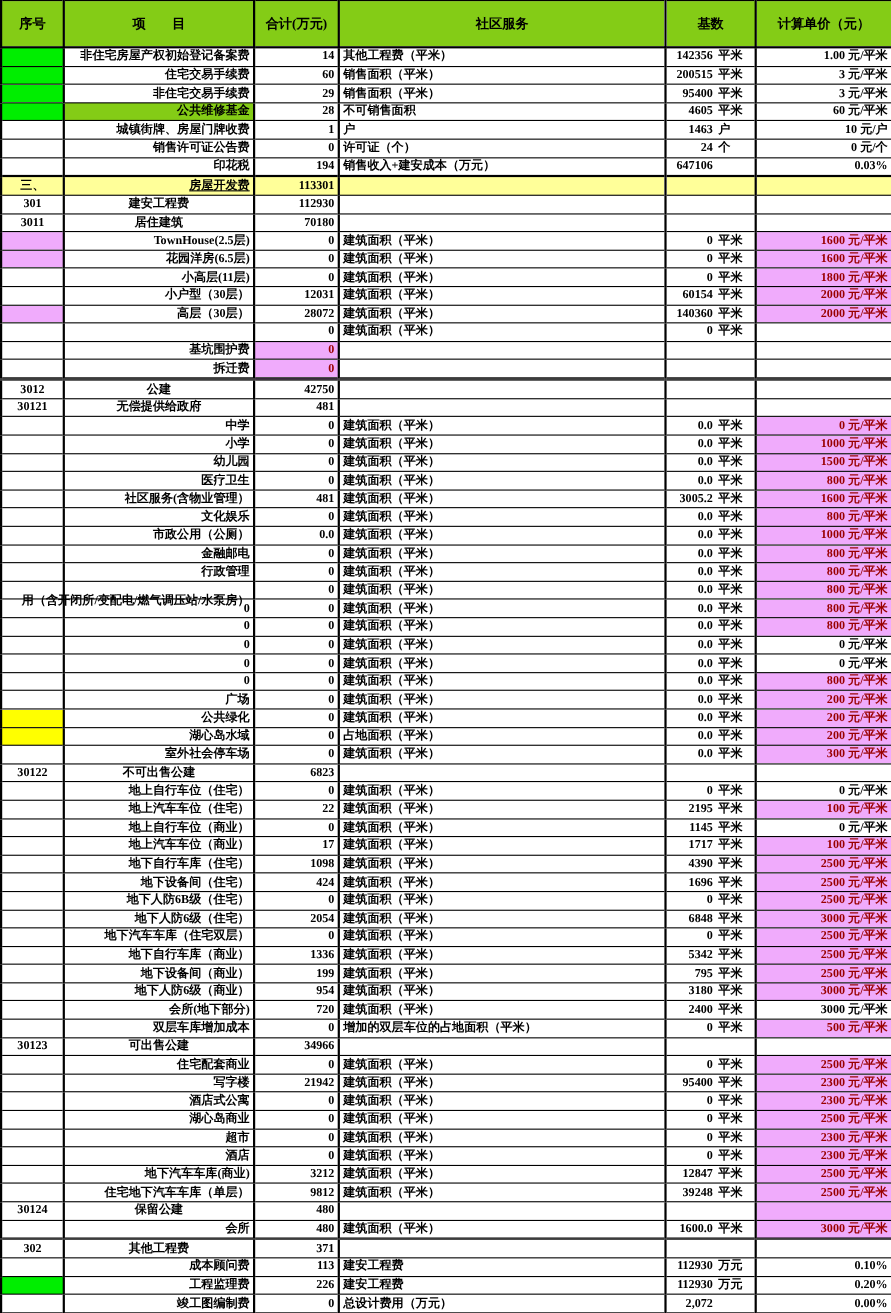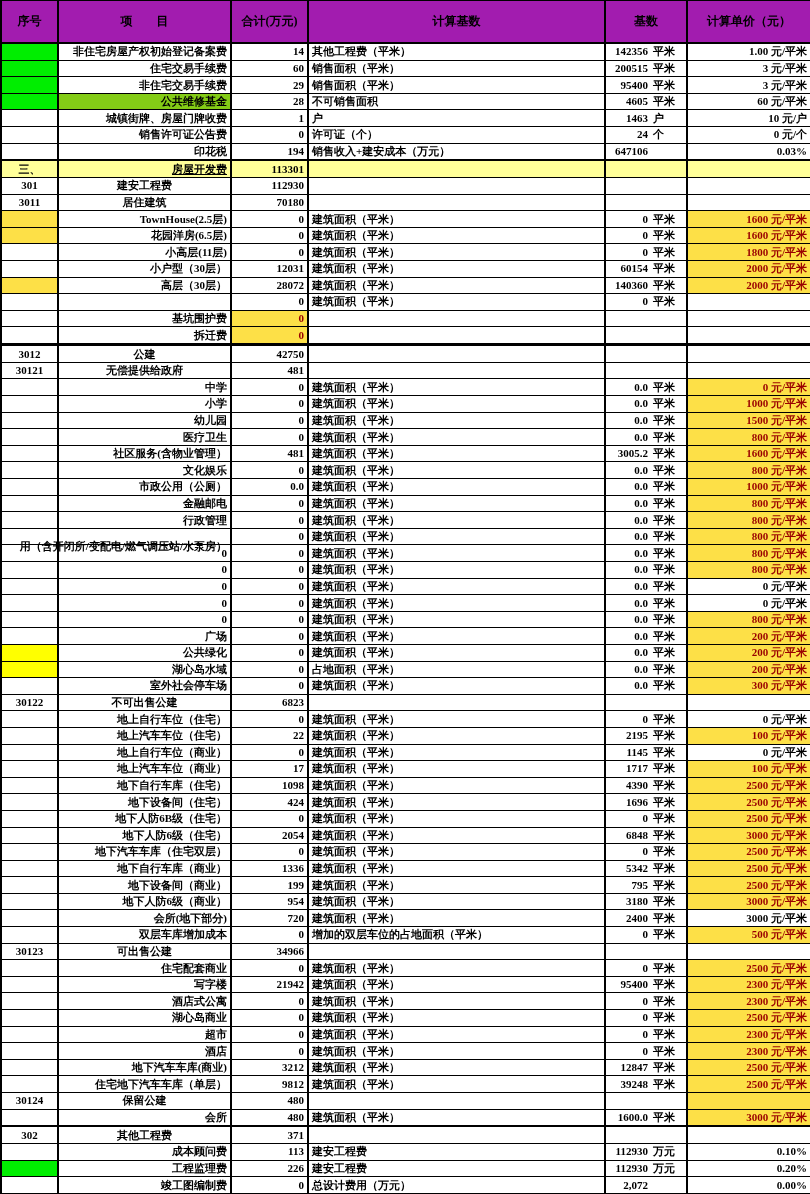--- a/index.html
+++ b/index.html
@@ -17,35 +17,35 @@
     border:1px solid #000;
     border-left-width:2px;border-right-width:2px;
     padding:0 3px;
     white-space:nowrap;
     overflow:hidden;
     line-height:13px;
     vertical-align:middle;
   }
   .sheet thead th{
     height:41px;
-    background:#a21caf;
+    background:#84cc16;
     font-size:12px;
     text-align:center;
     border-bottom-width:2px;
   }
   td.cell-seq{text-align:center;}
   td.cell-item{text-align:right;}
   td.cell-total{text-align:right;}
   td.cell-calc{text-align:left;}
   td.cell-base{text-align:right;}
   td.cell-price{text-align:right;}
   td.align-center{text-align:center;}
   td.align-left{text-align:right;text-decoration:underline;}
   .bg-green{background:#00ee00;}
-  .bg-red{background:#fde047;}
+  .bg-red{background:#f0abfc;}
   .bg-pink{background:#84cc16;}
   .bg-yellow{background:#ffff00;}
   .bg-rowyellow{background:#ffff99;}
   .txt-darkred{color:#990000;}
   .unit{display:inline-block;min-width:30px;text-align:left;margin-left:5px;}
   td.ov-cell{position:relative;overflow:visible;}
   td.ov-cell .ov{position:absolute;right:3px;top:11px;white-space:nowrap;z-index:3;}
 </style>
 </head>
 <body>
@@ -57,21 +57,21 @@
       <col style="width:77px">
     <col style="width:297px">
       <col style="width:82px">
       <col style="width:124px">
   </colgroup>
   <thead>
     <tr>
       <th>序号</th>
       <th>项　　目</th>
       <th>合计(万元)</th>
-      <th>计算基数</th>
+      <th>社区服务</th>
       <th>基数</th>
       <th>计算单价（元）</th>
     </tr>
   </thead>
   <tbody>
       <tr>
         <td class="cell-seq bg-green"></td>
         <td class="cell-item">非住宅房屋产权初始登记备案费</td>
         <td class="cell-total">14</td>
         <td class="cell-calc">其他工程费（平米）</td>

